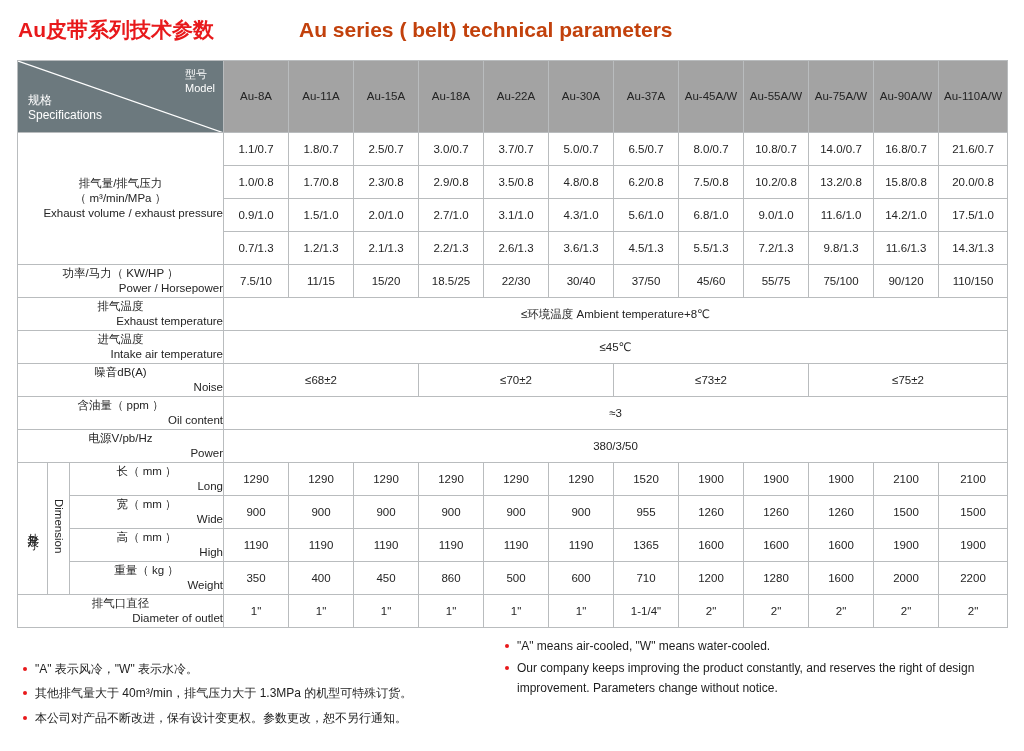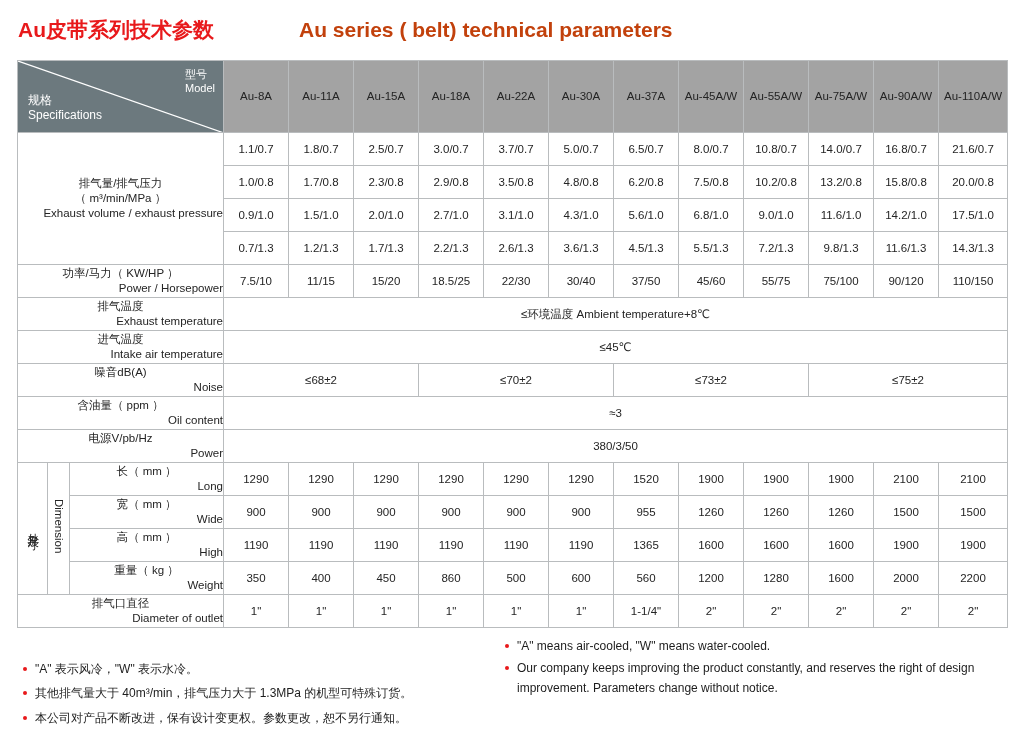--- a/index.html
+++ b/index.html
@@ -253,21 +253,21 @@
             <td class="val">5.6/1.0</td>
             <td class="val">6.8/1.0</td>
             <td class="val">9.0/1.0</td>
             <td class="val">11.6/1.0</td>
             <td class="val">14.2/1.0</td>
             <td class="val">17.5/1.0</td>
           </tr>
           <tr class="r-tall">
             <td class="val">0.7/1.3</td>
             <td class="val">1.2/1.3</td>
-            <td class="val">1.7/1.3</td>
+            <td class="val">2.1/1.3</td>
             <td class="val">2.2/1.3</td>
             <td class="val">2.6/1.3</td>
             <td class="val">3.6/1.3</td>
             <td class="val">4.5/1.3</td>
             <td class="val">5.5/1.3</td>
             <td class="val">7.2/1.3</td>
             <td class="val">9.8/1.3</td>
             <td class="val">11.6/1.3</td>
             <td class="val">14.3/1.3</td>
           </tr>
@@ -387,21 +387,21 @@
             <td class="lab">
               <span class="cn">重量（ kg ）</span>
               <span class="en">Weight</span>
             </td>
             <td class="val">350</td>
             <td class="val">400</td>
             <td class="val">450</td>
             <td class="val">860</td>
             <td class="val">500</td>
             <td class="val">600</td>
-            <td class="val">560</td>
+            <td class="val">710</td>
             <td class="val">1200</td>
             <td class="val">1280</td>
             <td class="val">1600</td>
             <td class="val">2000</td>
             <td class="val">2200</td>
           </tr>
           <tr class="r-lab">
             <td class="lab-c" colspan="3">
               <span class="cn">排气口直径</span>
               <span class="en">Diameter of outlet</span>

